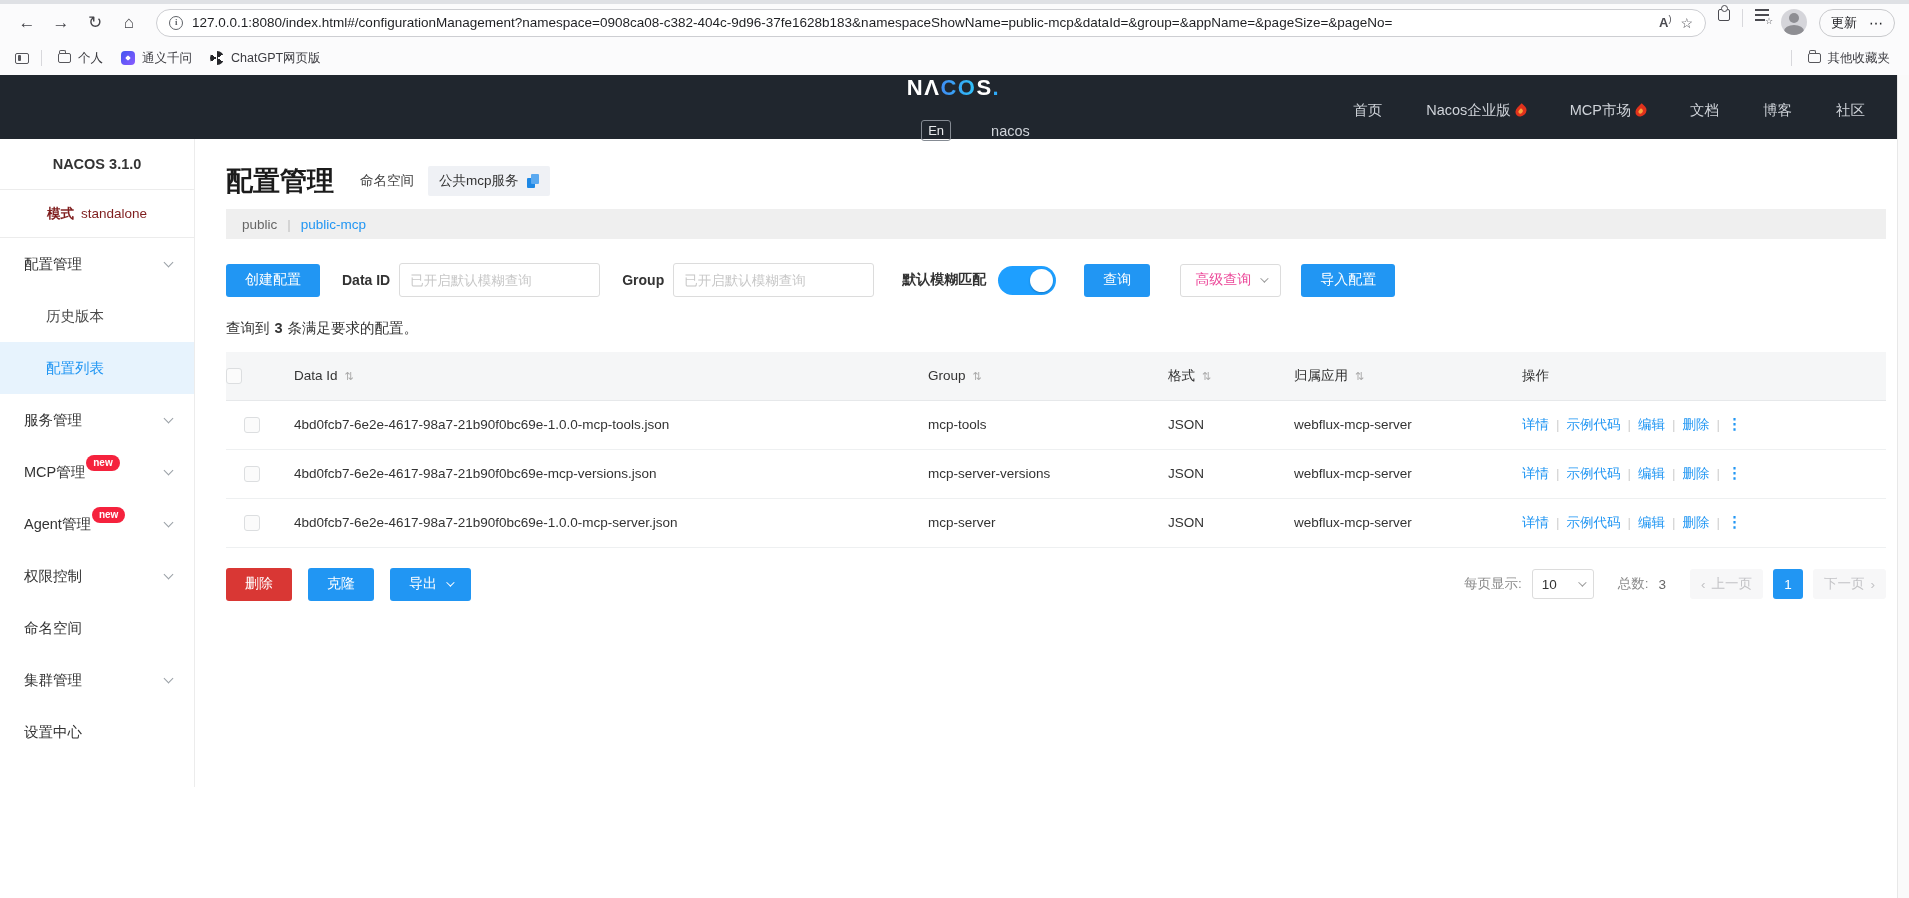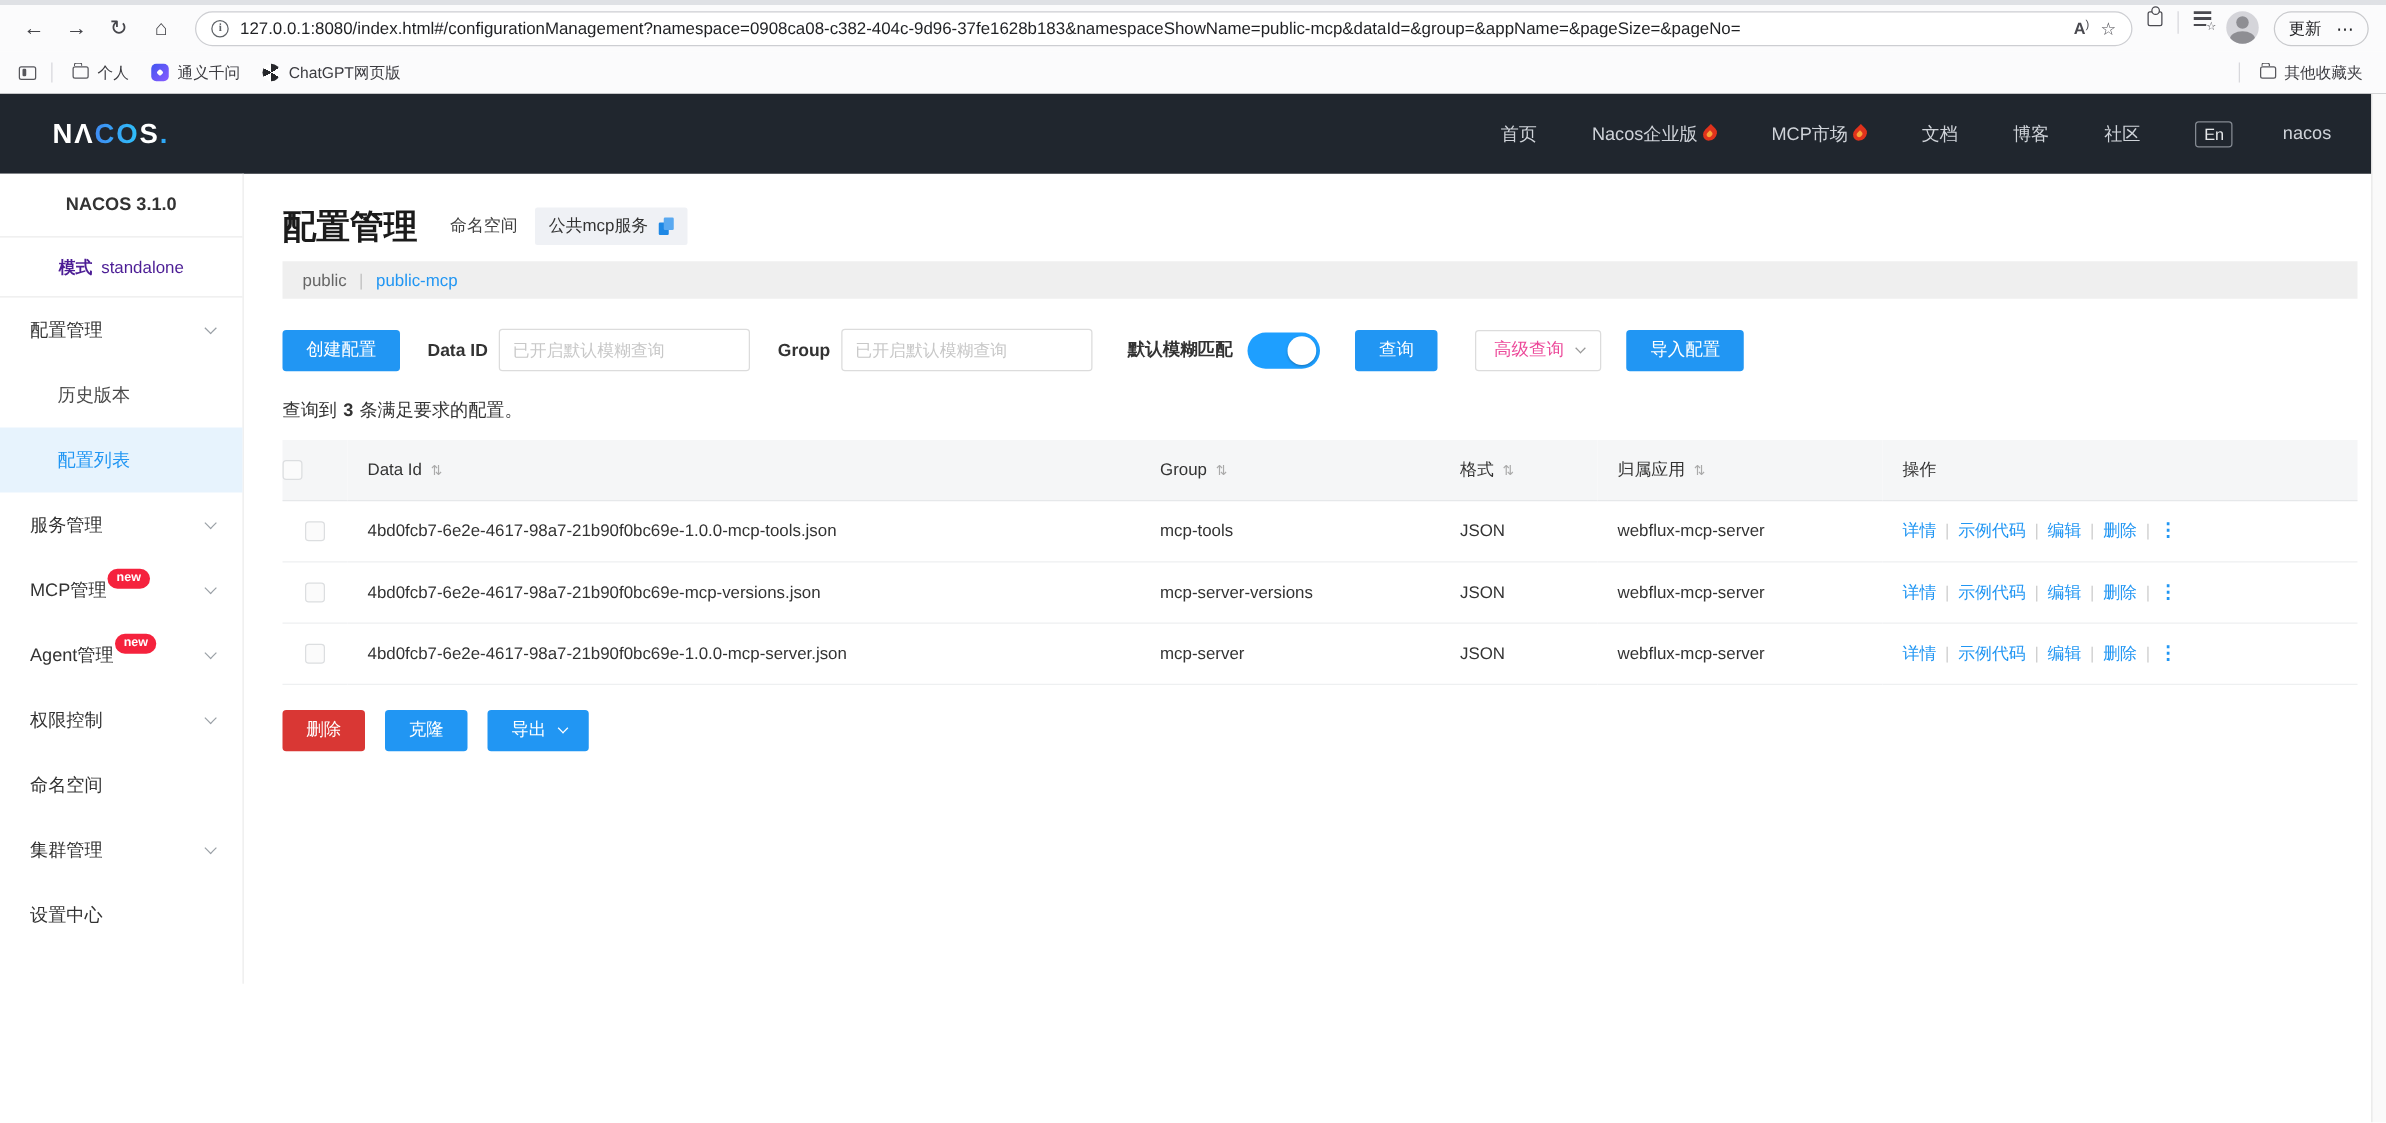--- a/index.html
+++ b/index.html
@@ -48,35 +48,35 @@
   .bm-spacer { flex:1; }
   .icon-panel { width:14px; height:11px; border:1.5px solid #57575c; border-radius:2px; position:relative; }
   .icon-panel::before { content:""; position:absolute; left:1.5px; top:1.5px; bottom:1.5px; width:3px; background:#57575c; border-radius:1px; }
   .icon-folder { width:13px; height:10px; border:1.5px solid #57575c; border-radius:2px; position:relative; display:inline-block; }
   .icon-folder::before { content:""; position:absolute; top:-4px; left:0px; width:5px; height:2px; border:1.5px solid #57575c; border-bottom:none; border-radius:2px 2px 0 0; }
   .icon-qwen { width:14px; height:14px; border-radius:4px; background:linear-gradient(135deg,#4156f0,#8a5bff); position:relative; }
   .icon-qwen::after { content:""; position:absolute; top:5px; left:5px; width:4px; height:4px; background:#fff; border-radius:1px; transform:rotate(45deg); }
   .icon-chatgpt { width:14px; height:14px; border-radius:50%;
     background:conic-gradient(#26272b 0 60deg,#fff 60deg 120deg,#26272b 120deg 180deg,#fff 180deg 240deg,#26272b 240deg 300deg,#fff 300deg 360deg); }
   
-  .nheader { height:64px; background:#20262e; display:flex; align-items:center; padding:0 44px 0 42px; }
+  .nheader { height:64px; background:#20262e; display:flex; align-items:center; padding:0 44px 0 42px;flex-direction:column; }
   .brand { font-size:22px; font-weight:bold; color:#fff; letter-spacing:1.5px; }
   .brand .grad { background:linear-gradient(90deg,#3f8cf4,#2ec2f9); -webkit-background-clip:text; background-clip:text; color:transparent; }
   .brand .dot { color:#2ea9f7; }
   .top-nav { margin-left:auto; display:flex; align-items:center; gap:44px; }
   .nav-item { color:#cfd3d9; font-size:14.5px; display:flex; align-items:center; gap:5px; cursor:pointer; white-space:nowrap; }
   .flame { width:10px; height:12px; background:#e0321c; border-radius:0 50% 50% 50%; transform:rotate(45deg); position:relative; }
   .flame::after { content:""; position:absolute; left:3px; top:4px; width:4px; height:5px; background:#f7a33b; border-radius:0 50% 50% 50%; }
   .lang-box { border:1px solid #858b93; border-radius:3px; color:#e8eaec; font-size:13px; padding:2px 6px; cursor:pointer; }
   .user-name { color:#cfd3d9; font-size:14.5px; cursor:pointer; }
   
   .app { display:flex; height:648px; }
   .sidebar { width:195px; flex-shrink:0; border-right:1px solid #ececec; background:#fff; }
   .sb-version { height:51px; border-bottom:1px solid #ececec; display:flex; align-items:center; justify-content:center; font-weight:bold; font-size:14.5px; color:#333; }
-  .sb-mode { height:48px; border-bottom:1px solid #ececec; display:flex; align-items:center; justify-content:center; font-size:13.5px; color:#4c1d95; gap:7px; }
+  .sb-mode { height:48px; border-bottom:1px solid #ececec; display:flex; align-items:center; justify-content:center; font-size:13.5px; color:#7f1d1d; gap:7px; }
   .sb-mode .m-lbl { font-weight:bold; }
   .menu-item { height:52px; display:flex; align-items:center; padding:0 22px 0 24px; font-size:14.5px; color:#333; cursor:pointer; }
   .menu-item.sub { padding-left:46px; color:#4a4a4a; }
   .menu-item.active { background:#e7f3fd; color:var(--primary); }
   .caret { width:7px; height:7px; border-right:1.6px solid #9aa0a6; border-bottom:1.6px solid #9aa0a6; transform:rotate(45deg); margin-left:auto; margin-bottom:3px; }
   .badge-new { background:var(--badge); color:#fff; font-size:10px; font-weight:bold; border-radius:9px; padding:2px 7px 3px; margin-left:1px; transform:translateY(-9px); }
   
   .content { flex:1; padding:0 23px 0 31px; min-width:0; }
   .title-row { margin-top:24px; display:flex; align-items:center; }
   .page-title { font-size:27px; font-weight:bold; color:#1b1b1b; }
@@ -341,17 +341,35 @@
         </tbody>
     </table>
 
     <div class="table-footer">
       <button class="btn btn-danger">删除</button>
       <button class="btn btn-primary tf-gap">克隆</button>
       <button class="btn btn-primary tf-gap" style="gap:9px">
         <span>导出</span>
         <span class="caret-s caret-w"></span>
       </button>
+      <div class="pagination">
+        <span>每页显示:</span>
+        <span class="psize">
+          <span>10</span>
+          <span class="caret-s"></span>
+        </span>
+        <span style="margin-left:14px">总数:</span>
+        <span class="total-num">3</span>
+        <span class="pg-btn" style="margin-left:14px">
+          <span>‹</span>
+          <span>上一页</span>
+        </span>
+        <span class="pg-cur">1</span>
+        <span class="pg-btn">
+          <span>下一页</span>
+          <span>›</span>
+        </span>
+      </div>
     </div>
   </main>
 </div>
 
 <div class="scroll-strip"></div>
 
 </body></html>

